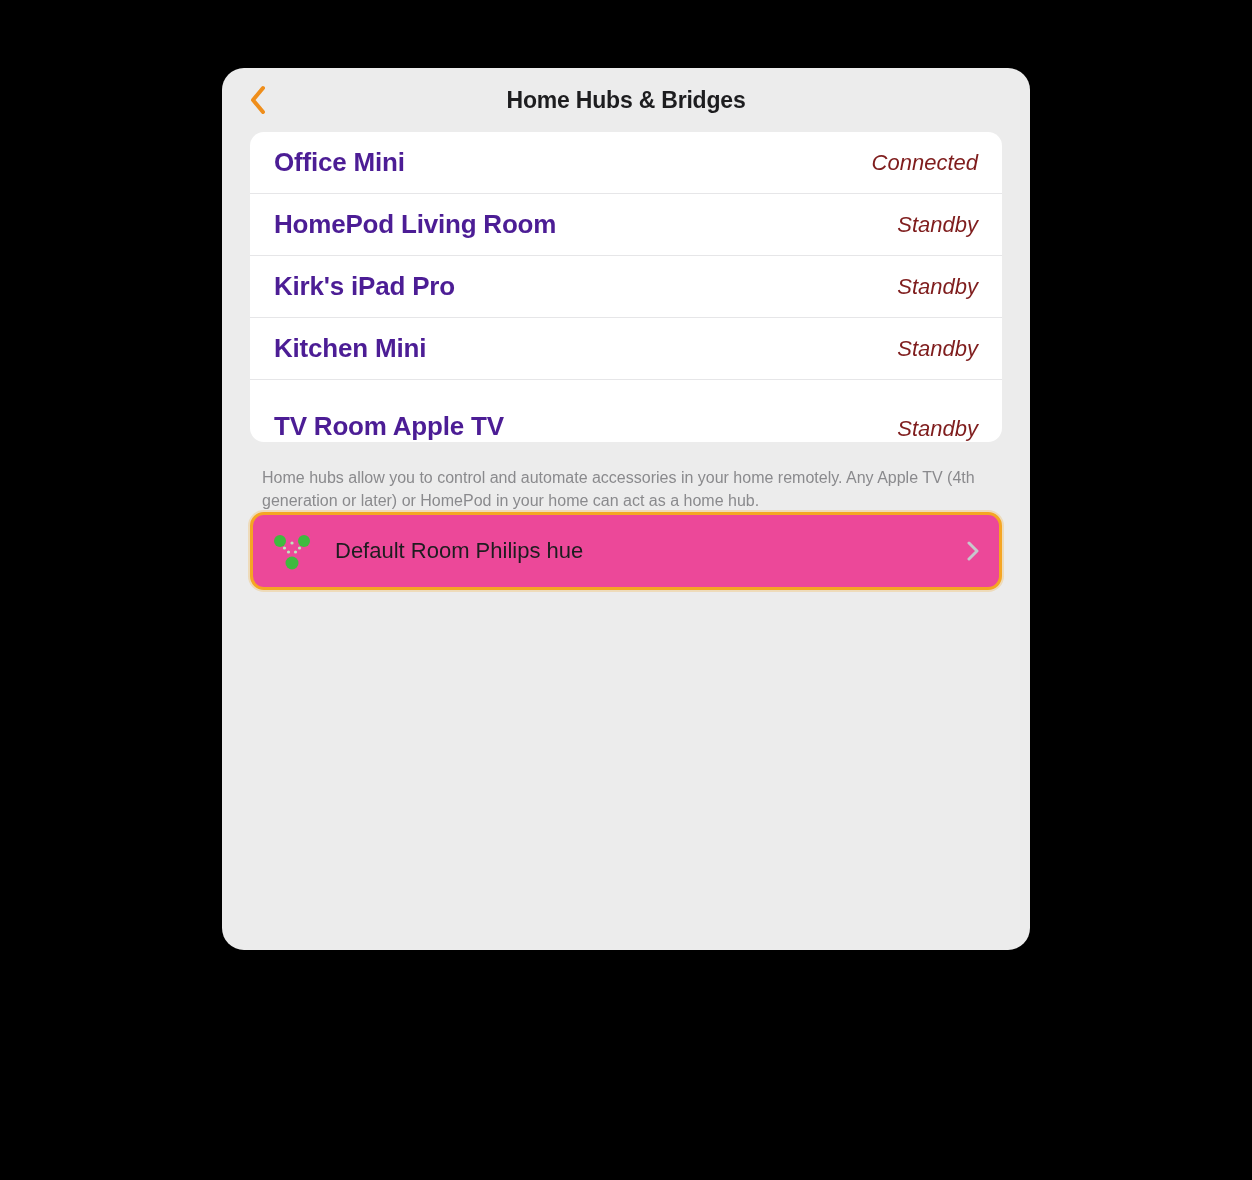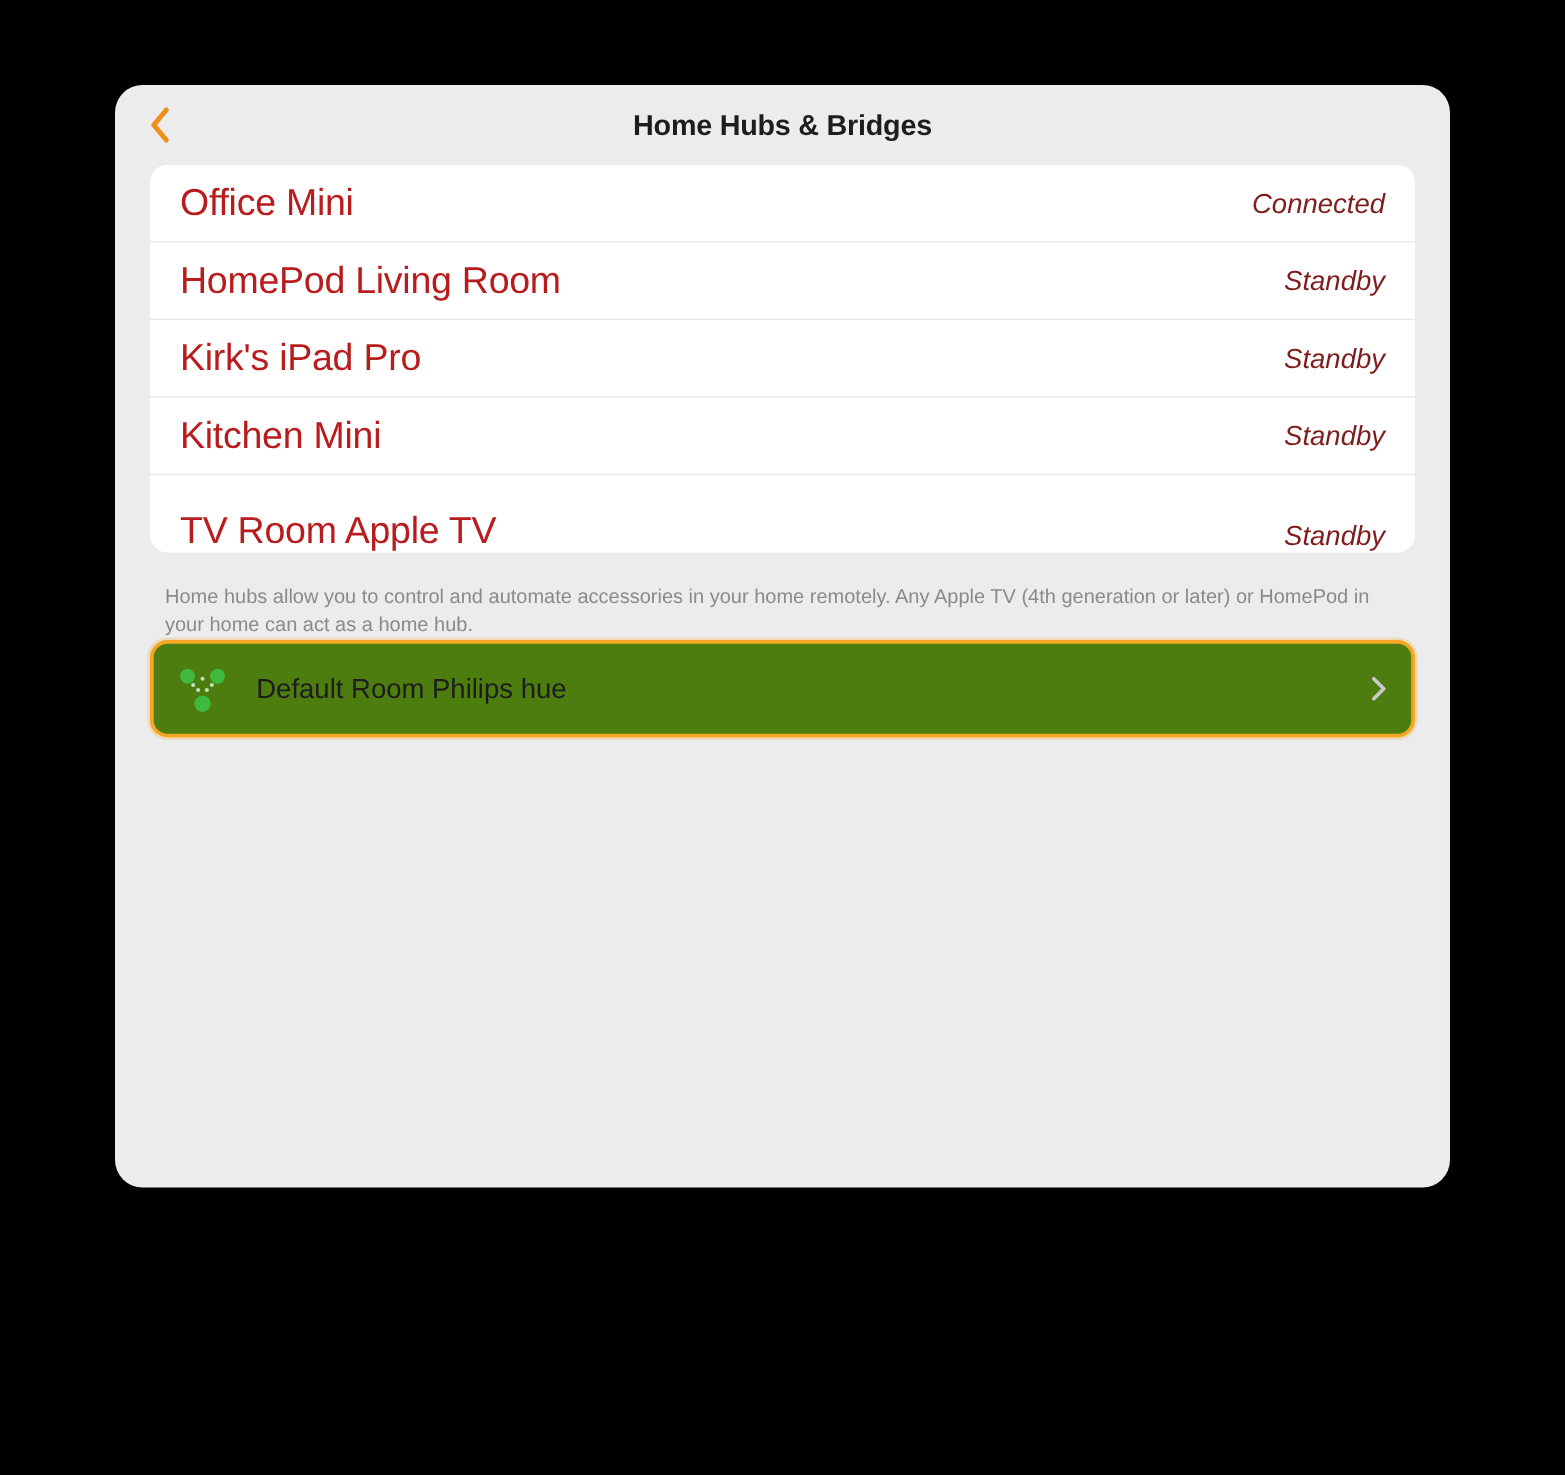--- a/index.html
+++ b/index.html
@@ -11,21 +11,21 @@
       background: #000;
       font-family: -apple-system, BlinkMacSystemFont, "Segoe UI", Helvetica, Arial, sans-serif;
       width: 1252px;
       height: 1180px;
       display: flex;
       align-items: flex-start;
       justify-content: center;
       padding-top: 68px;
     }
     .panel {
-      width: 1068px;
+      width: 808px;
       height: 882px;
       background: #ececec;
       border-radius: 22px;
       box-shadow: 0 20px 60px rgba(0,0,0,0.6);
       position: relative;
       overflow: hidden;
     }
     .header {
       position: relative;
       height: 64px;
@@ -79,40 +79,40 @@
       justify-content: space-between;
       min-height: 62px;
       padding: 0 24px;
       border-bottom: 1px solid #e6e6e8;
     }
     .row:last-child {
       border-bottom: none;
       align-items: flex-end;
     }
     .row-name {
-      font-size: 30px;
-      color: #b91c1c;
-      font-weight: 400;
+      font-size: 26px;
+      color: #4c1d95;
+      font-weight: 700;
       letter-spacing: -0.2px;
     }
     .row-status {
       font-size: 22px;
       color: #7f1d1d;
       font-weight: 400;
       font-style: italic;
     }
     .footer-text {
       font-size: 16px;
       color: #8a8a8d;
       padding: 12px 12px 0 12px;
       line-height: 1.45;
       margin-top: 12px;
     }
     .bridge-card {
-      background: #4d7c0f;
+      background: #ec4899;
       border-radius: 14px;
       border: 3px solid #f5a623;
       box-shadow: 0 0 0 2px rgba(245,166,35,0.25);
       overflow: hidden;
     }
     .bridge-row {
       display: flex;
       align-items: center;
       min-height: 72px;
       padding: 0 20px 0 18px;

